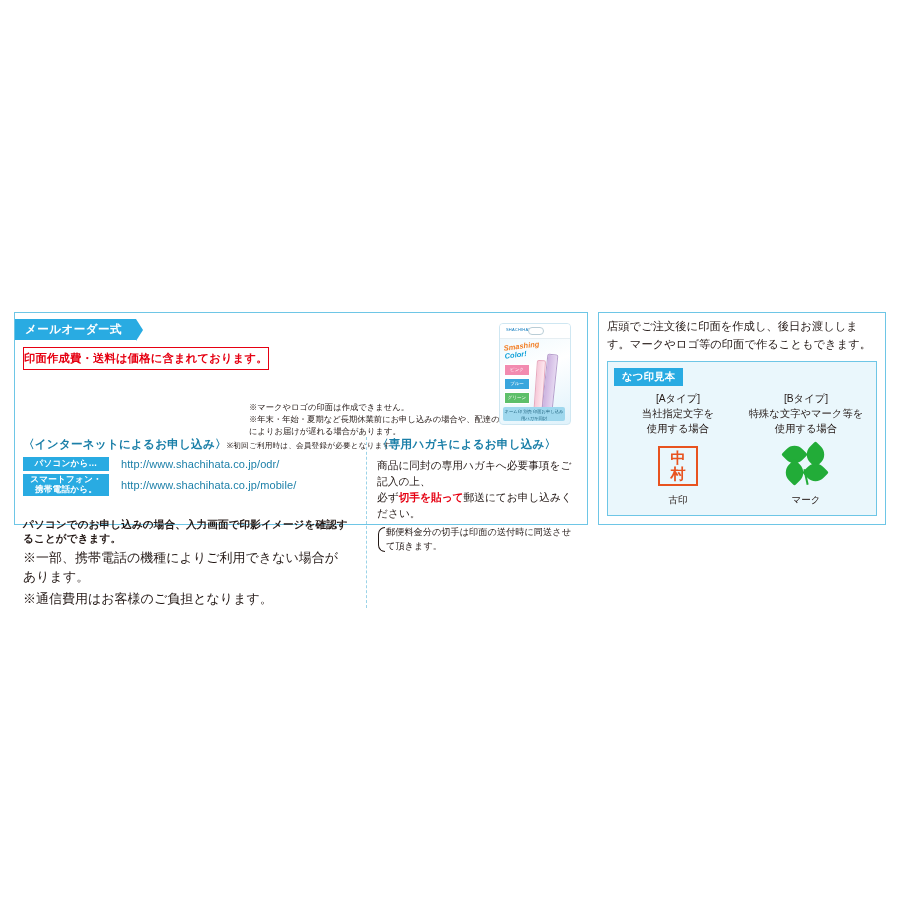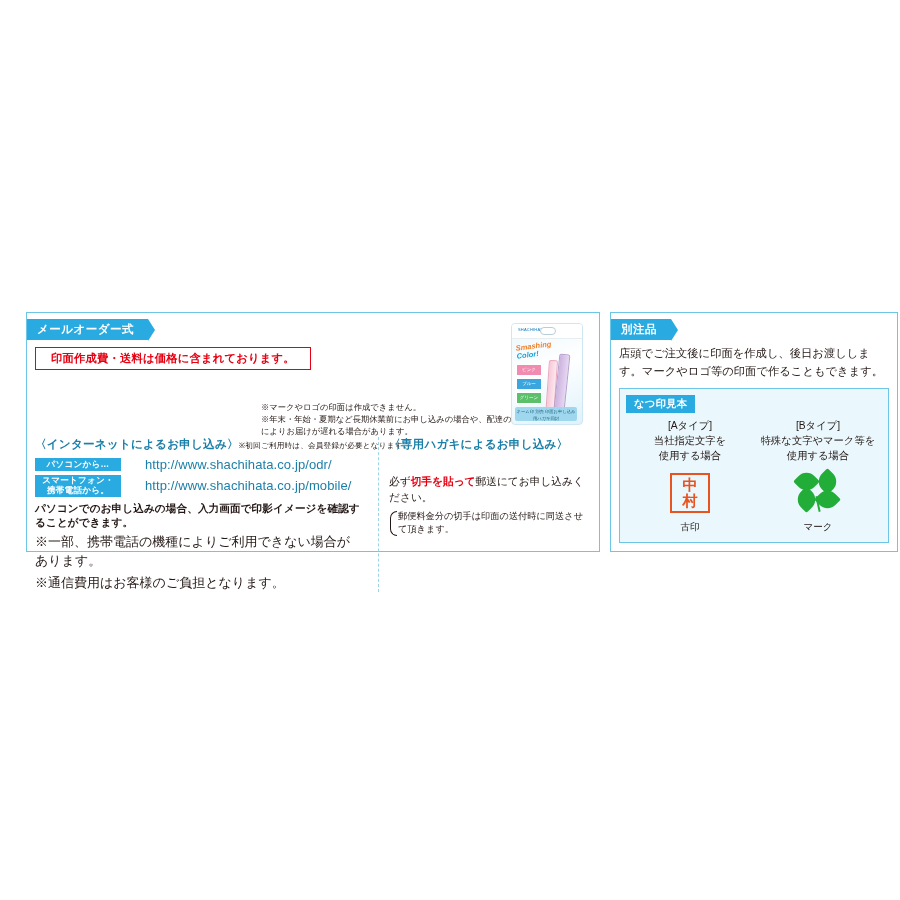--- a/index.html
+++ b/index.html
@@ -10,21 +10,21 @@
   body {
     width: 900px;
     height: 900px;
     font-family: "Liberation Sans", sans-serif;
     color: #231815;
     position: relative;
     overflow: hidden;
   }
   .page {
     position: absolute;
-    left: 12px; top: 0;
+    left: 0; top: 0;
     width: 848px; height: 900px;
   }
   .panel-wrap {
     position: absolute;
     left: 14px;
     top: 312px;
     width: 872px;
     display: flex;
     align-items: stretch;
     gap: 10px;
@@ -81,21 +81,21 @@
     letter-spacing: 0.1px;
   }
 
   .price-note {
     margin: 7px 8px 0 8px;
     border: 1px solid #e60012;
     color: #e60012;
     font-size: 11.3px;
     font-weight: bold;
     display: inline-block;
-    padding: 3px 15px;
+    padding: 3px 0;
     letter-spacing: 0.2px;
   }
 
   .small-notes {
     position: absolute;
     left: 234px;
     top: 88px;
     width: 230px;
     font-size: 8.3px;
     line-height: 1.45;
@@ -226,29 +226,29 @@
     text-align: center;
     padding: 2px 4px;
     width: 86px;
     box-sizing: border-box;
     line-height: 1.15;
     letter-spacing: .2px;
   }
   .tag.two { padding: 1px 4px; }
   .url {
     color: #1b7fa8;
-    font-size: 13px;
-    margin-left: 24px;
+    font-size: 11px;
+    margin-left: 12px;
     letter-spacing: .1px;
     white-space: nowrap;
   }
   .pc-note {
     font-size: 10.6px;
     font-weight: bold;
-    margin-top: 5px;
+    margin-top: 22px;
     letter-spacing: .1px;
   }
   .mini {
     font-size: 13px;
     line-height: 1.5;
     margin-top: 2px;
   }
 
   .col-b-text {
     font-size: 10.7px;
@@ -409,32 +409,29 @@
             </div>
           </div>
           <div class="pc-note">パソコンでのお申し込みの場合、入力画面で印影イメージを確認することができます。</div>
           <div class="mini">※一部、携帯電話の機種によりご利用できない場合があります。</div>
           <div class="mini">※通信費用はお客様のご負担となります。</div>
         </div>
 
         <div class="col-b">
           <div class="col-head">〈専用ハガキによるお申し込み〉</div>
           <div class="col-b-text">
-            <br>
+            <span>商品に同封の専用ハガキへ必要事項をご記入の上、</span><br>
             <span>必ず</span><span class="red">切手を貼って</span><span>郵送にてお申し込みください。</span>
           </div>
           <div class="bracket-note">郵便料金分の切手は印面の送付時に同送させて頂きます。</div>
         </div>
       </div>
     </div>
 
     <div class="right-panel">
-      <div class="ribbon-row">
-        <span class="ribbon">別注品</span>
-      </div>
       <div class="rp-lead">店頭でご注文後に印面を作成し、後日お渡しします。マークやロゴ等の印面で作ることもできます。</div>
 
       <div class="sample-box">
         <span class="sample-title">なつ印見本</span>
         <div class="sample-cols">
 
           <div class="sample-col">
             <div>[Aタイプ]</div>
             <div>当社指定文字を</div>
             <div>使用する場合</div>

